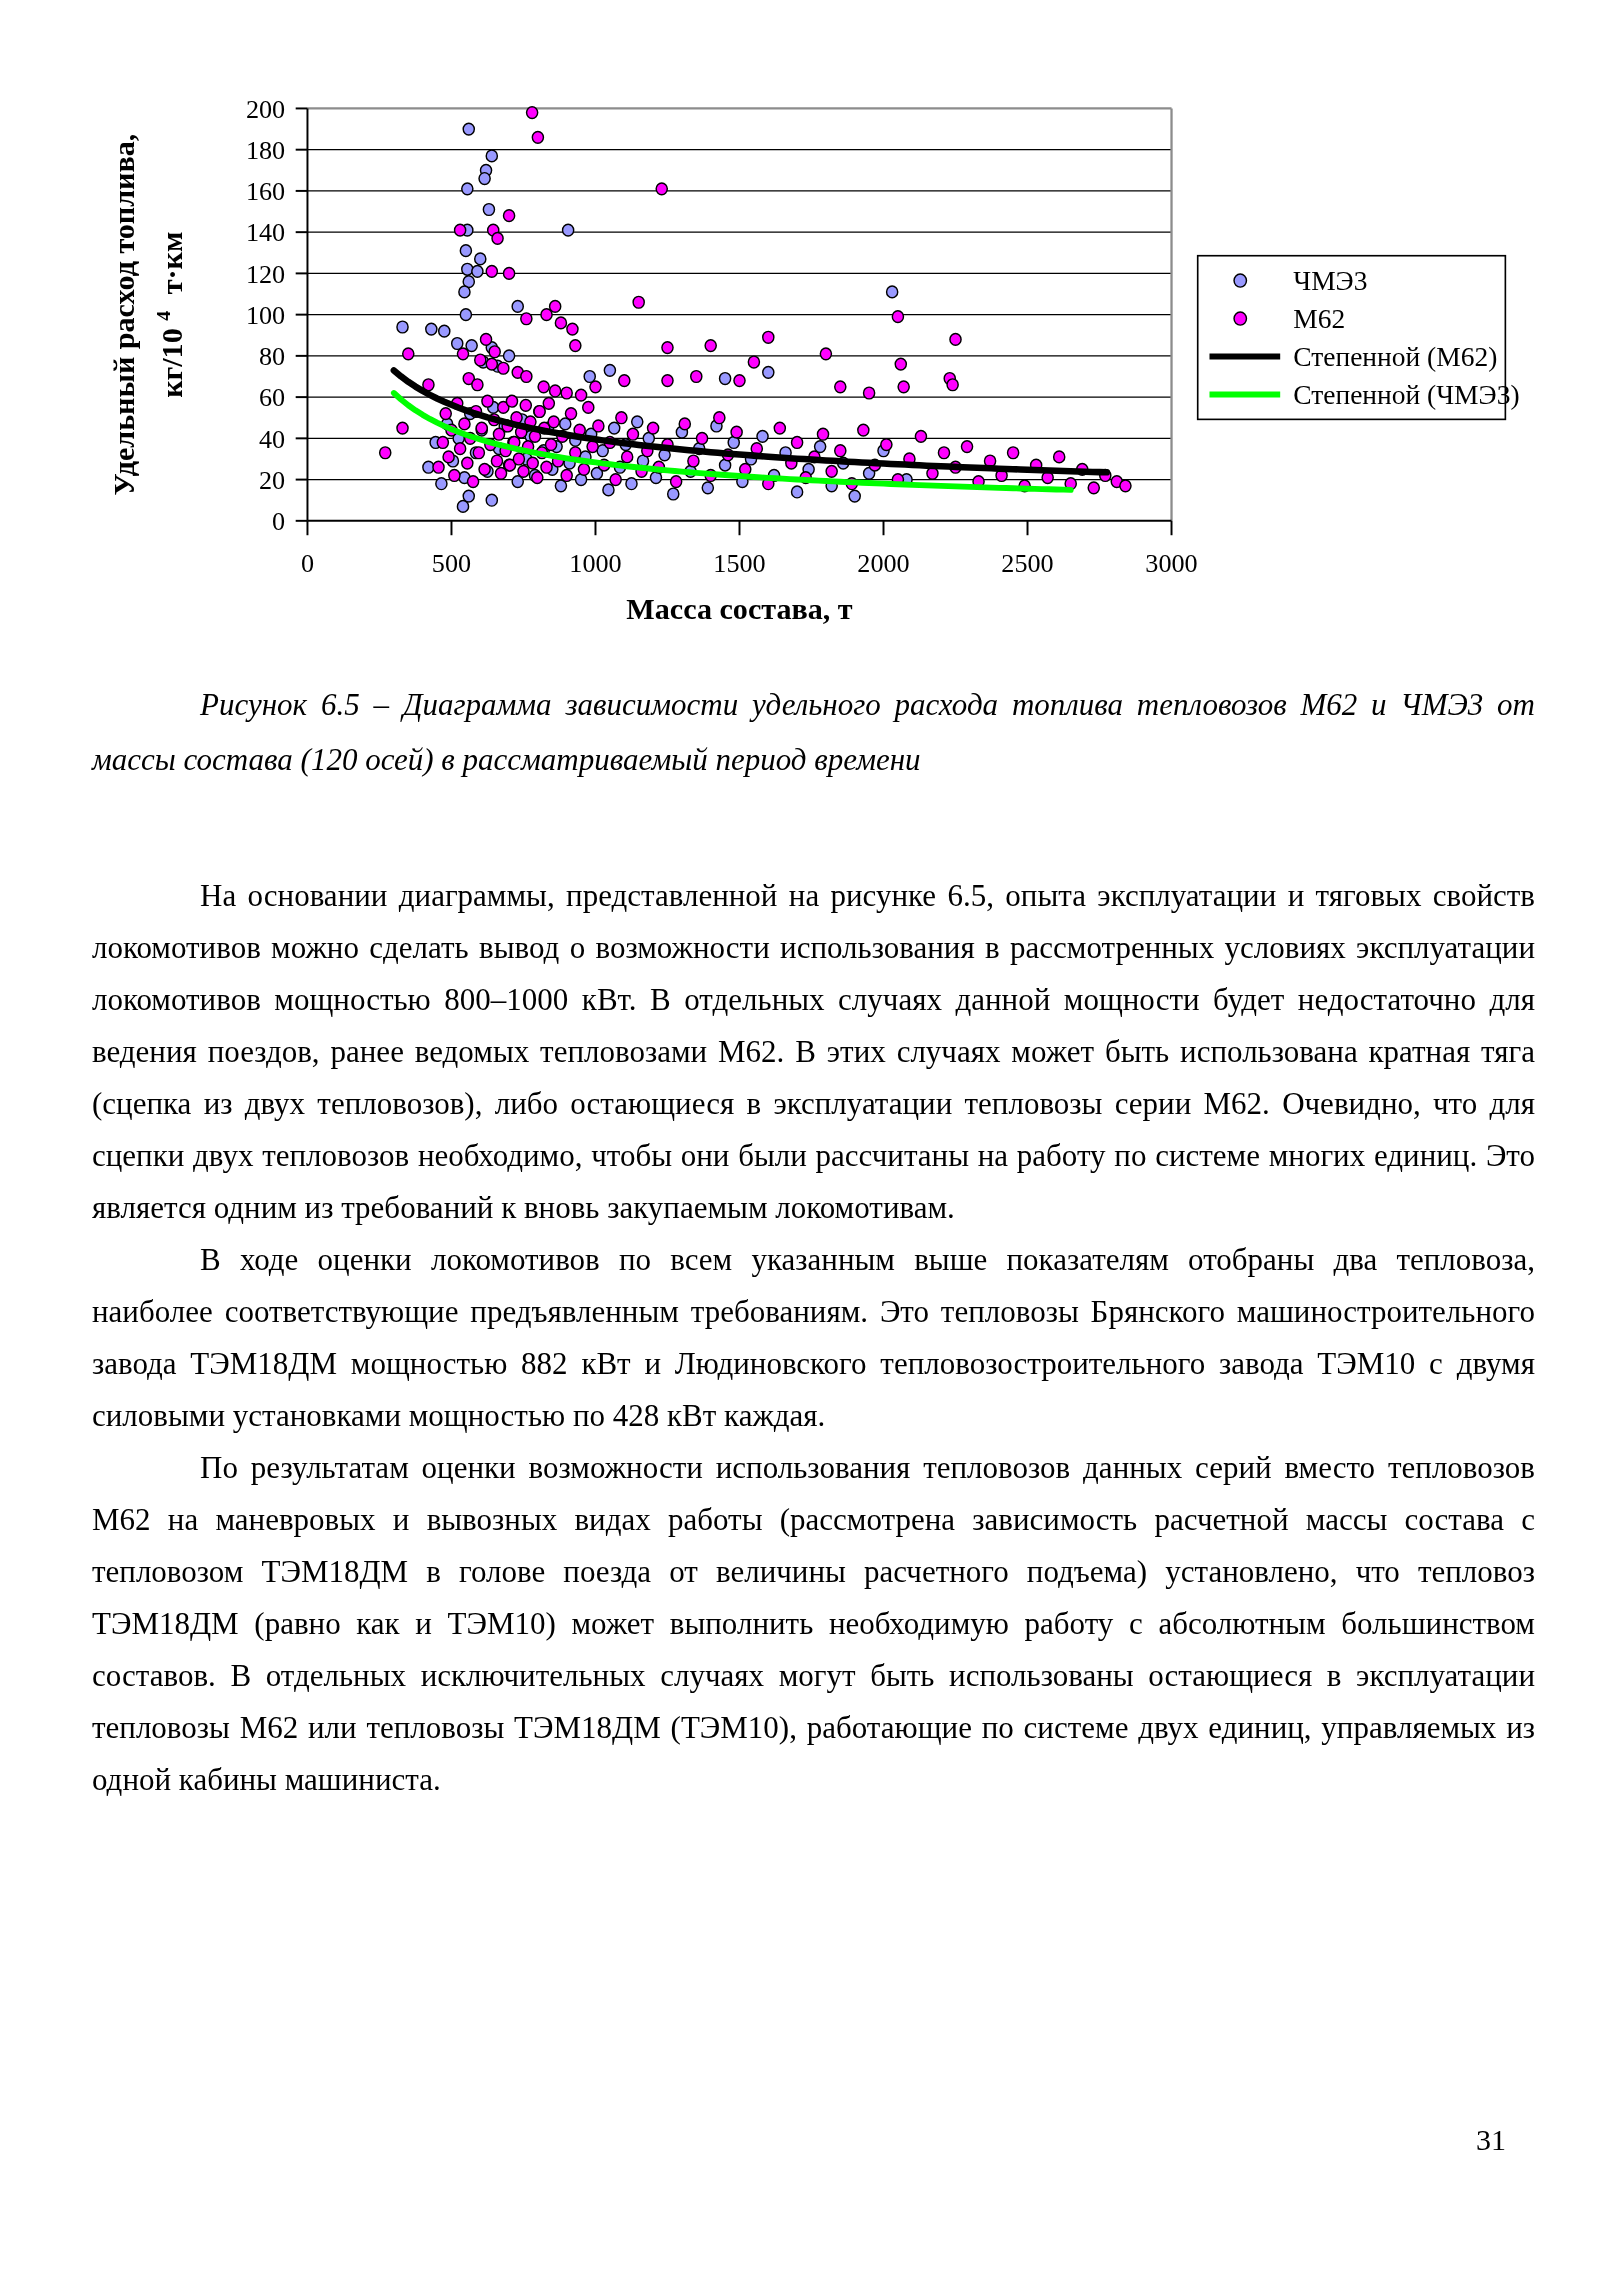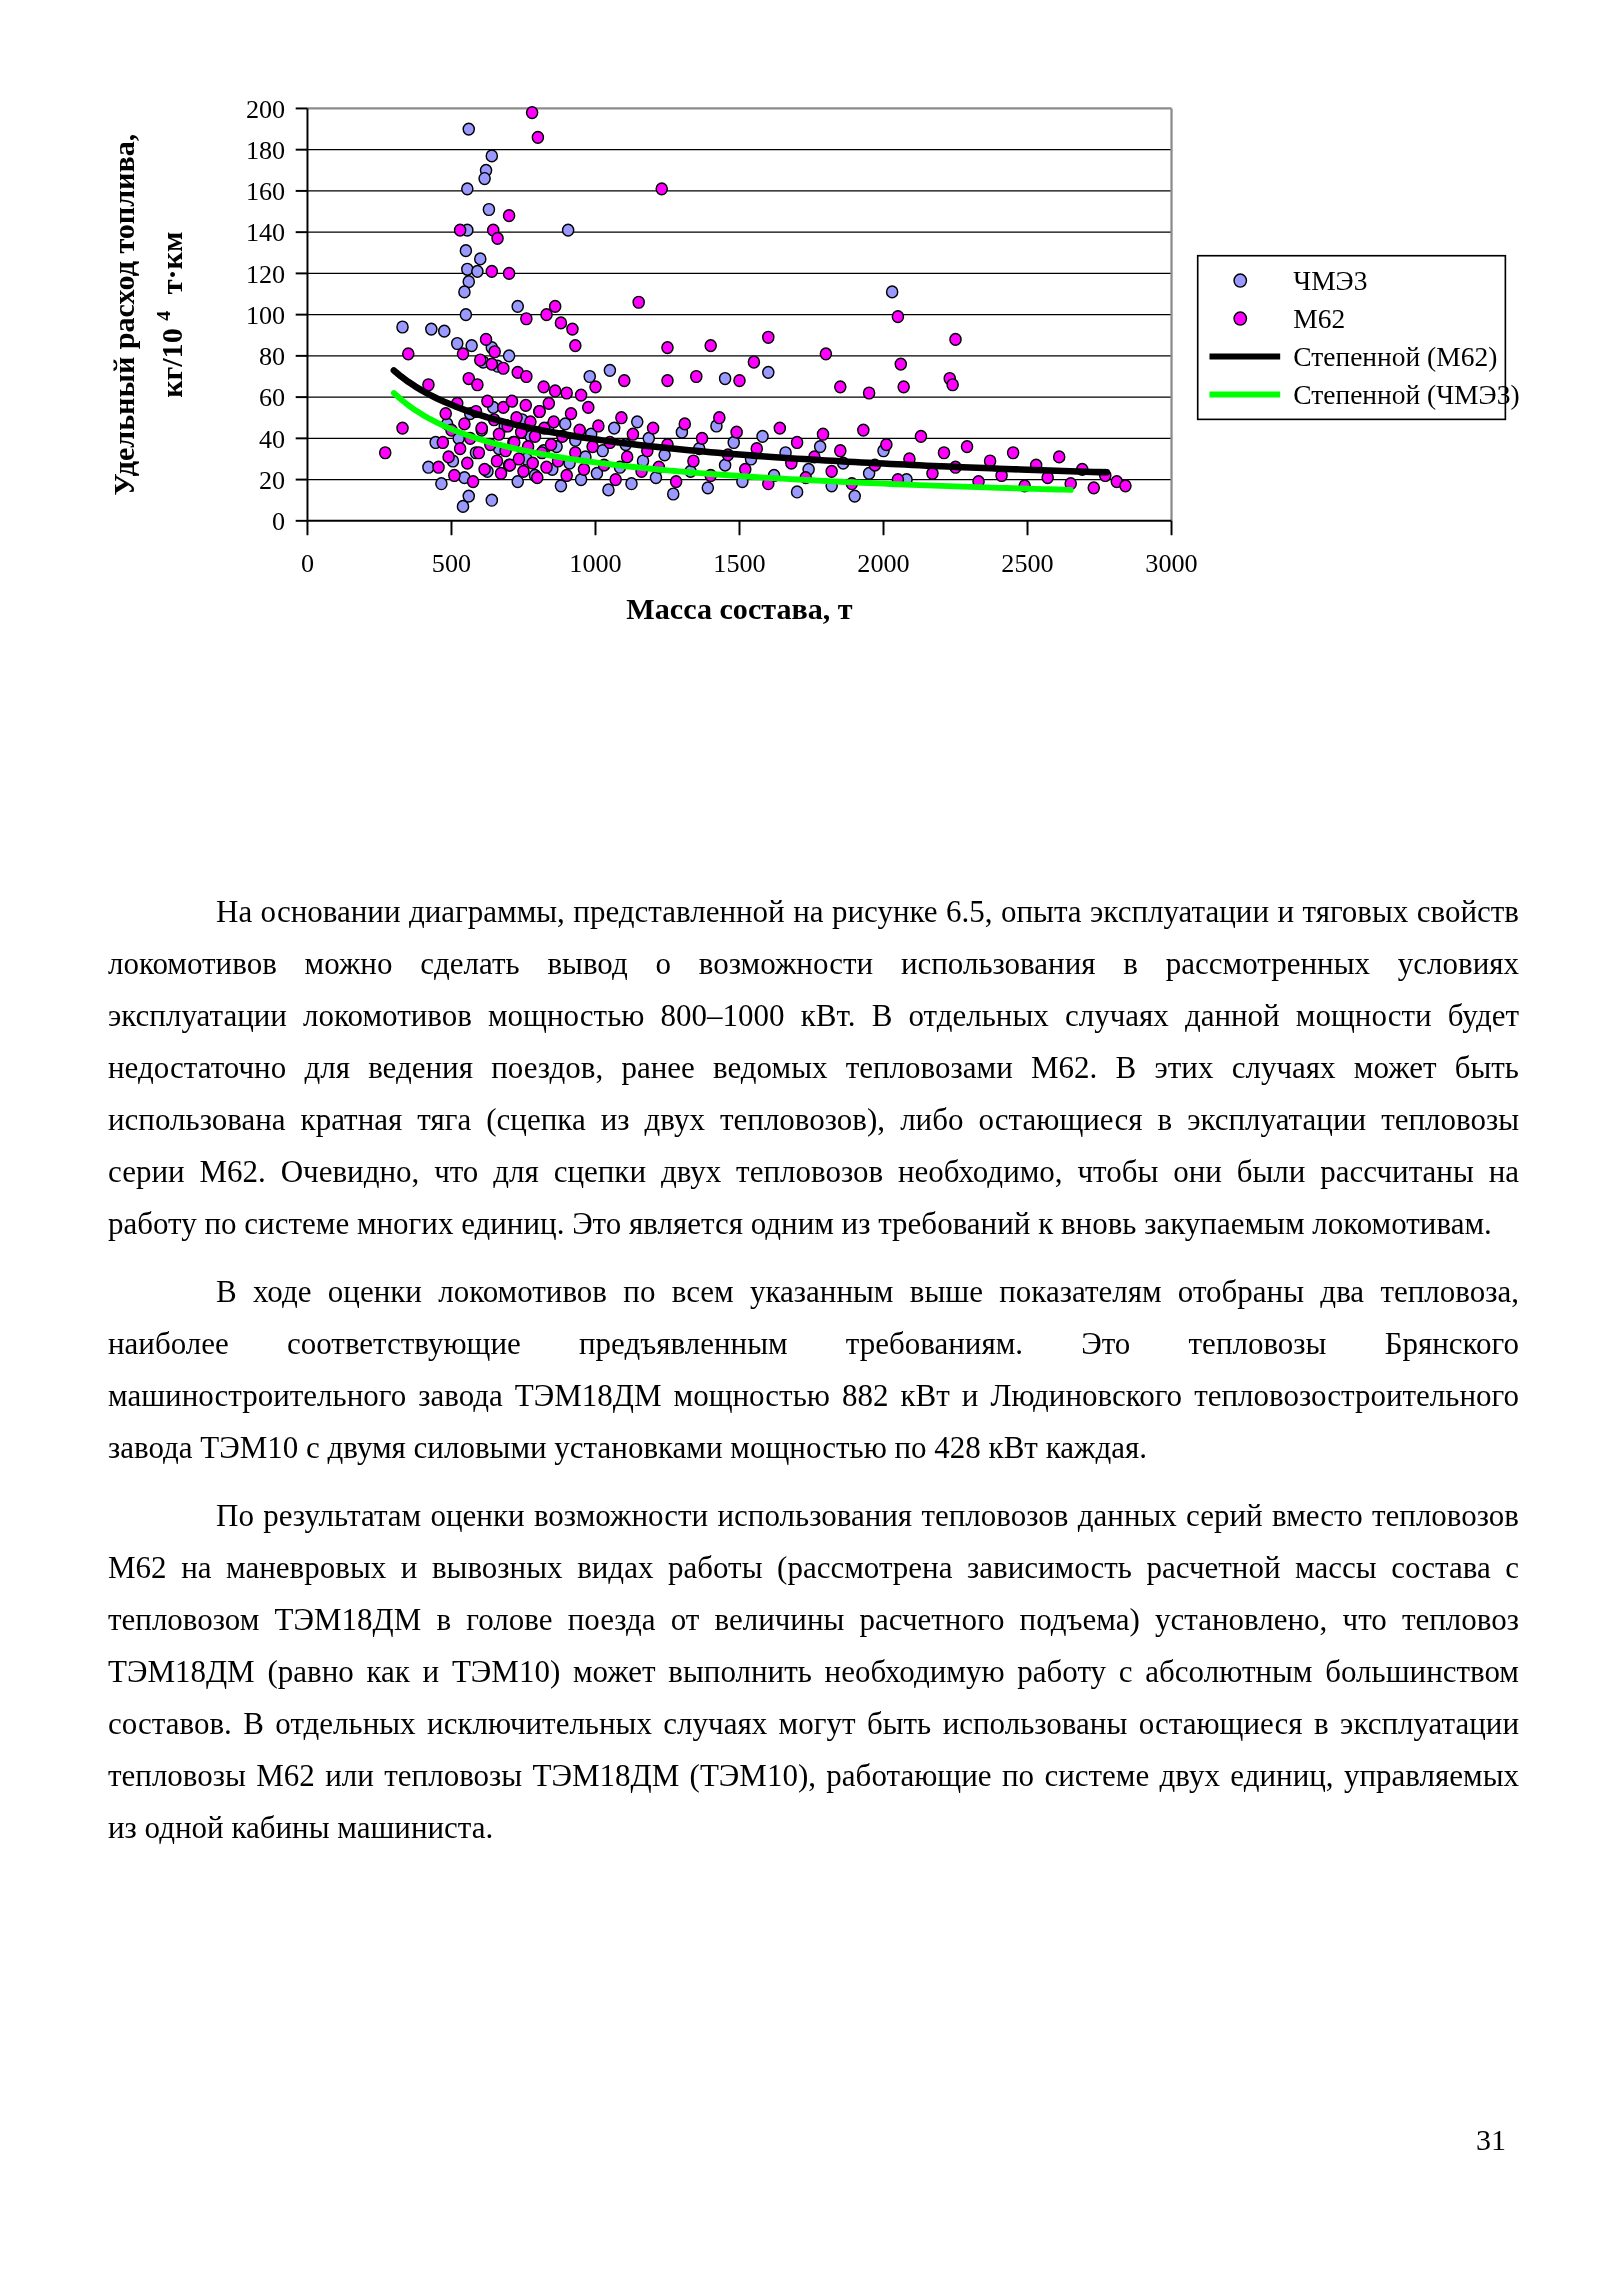--- a/index.html
+++ b/index.html
@@ -34,21 +34,21 @@
   }
   .body-text{
     position:absolute;
     left:92px;
     top:870px;
     width:1443px;
     font-size:31px;
     line-height:52px;
     text-align:justify;
   }
-  .body-text p{margin:16px;text-indent:108px;}
+  .body-text p{margin:0;text-indent:108px;}
   .page-number{
     position:absolute;
     left:1476px;
     top:2123px;
     font-size:30px;
   }
 </style>
 </head>
 <body>
 
@@ -405,20 +405,21 @@
         <text transform="rotate(-90 128 340)" x="128" y="340" text-anchor="middle" font-size="46" font-weight="bold">
           <tspan>кг/10</tspan>
           <tspan font-size="30" dy="-18">4</tspan>
           <tspan font-size="46" dy="18" dx="14">т·км</tspan>
         </text>
         <text x="980" y="805" text-anchor="middle" font-size="46" font-weight="bold">Масса состава, т</text>
       </g>
     </svg>
   </div>
 
+  <div class="caption">Рисунок 6.5 – Диаграмма зависимости удельного расхода топлива тепловозов М62 и ЧМЭ3 от массы состава (120 осей) в рассматриваемый период времени</div>
 
   <div class="body-text">
     <p>На основании диаграммы, представленной на рисунке 6.5, опыта эксплуатации и тяговых свойств локомотивов можно сделать вывод о возможности использования в рассмотренных условиях эксплуатации локомотивов мощностью 800–1000 кВт. В отдельных случаях данной мощности будет недостаточно для ведения поездов, ранее ведомых тепловозами М62. В этих случаях может быть использована кратная тяга (сцепка из двух тепловозов), либо остающиеся в эксплуатации тепловозы серии М62. Очевидно, что для сцепки двух тепловозов необходимо, чтобы они были рассчитаны на работу по системе многих единиц. Это является одним из требований к вновь закупаемым локомотивам.</p>
     <p>В ходе оценки локомотивов по всем указанным выше показателям отобраны два тепловоза, наиболее соответствующие предъявленным требованиям. Это тепловозы Брянского машиностроительного завода ТЭМ18ДМ мощностью 882 кВт и Людиновского тепловозостроительного завода ТЭМ10 с двумя силовыми установками мощностью по 428 кВт каждая.</p>
     <p>По результатам оценки возможности использования тепловозов данных серий вместо тепловозов М62 на маневровых и вывозных видах работы (рассмотрена зависимость расчетной массы состава с тепловозом ТЭМ18ДМ в голове поезда от величины расчетного подъема) установлено, что тепловоз ТЭМ18ДМ (равно как и ТЭМ10) может выполнить необходимую работу с абсолютным большинством составов. В отдельных исключительных случаях могут быть использованы остающиеся в эксплуатации тепловозы М62 или тепловозы ТЭМ18ДМ (ТЭМ10), работающие по системе двух единиц, управляемых из одной кабины машиниста.</p>
   </div>
 
   <div class="page-number">31</div>
 
 </div>

